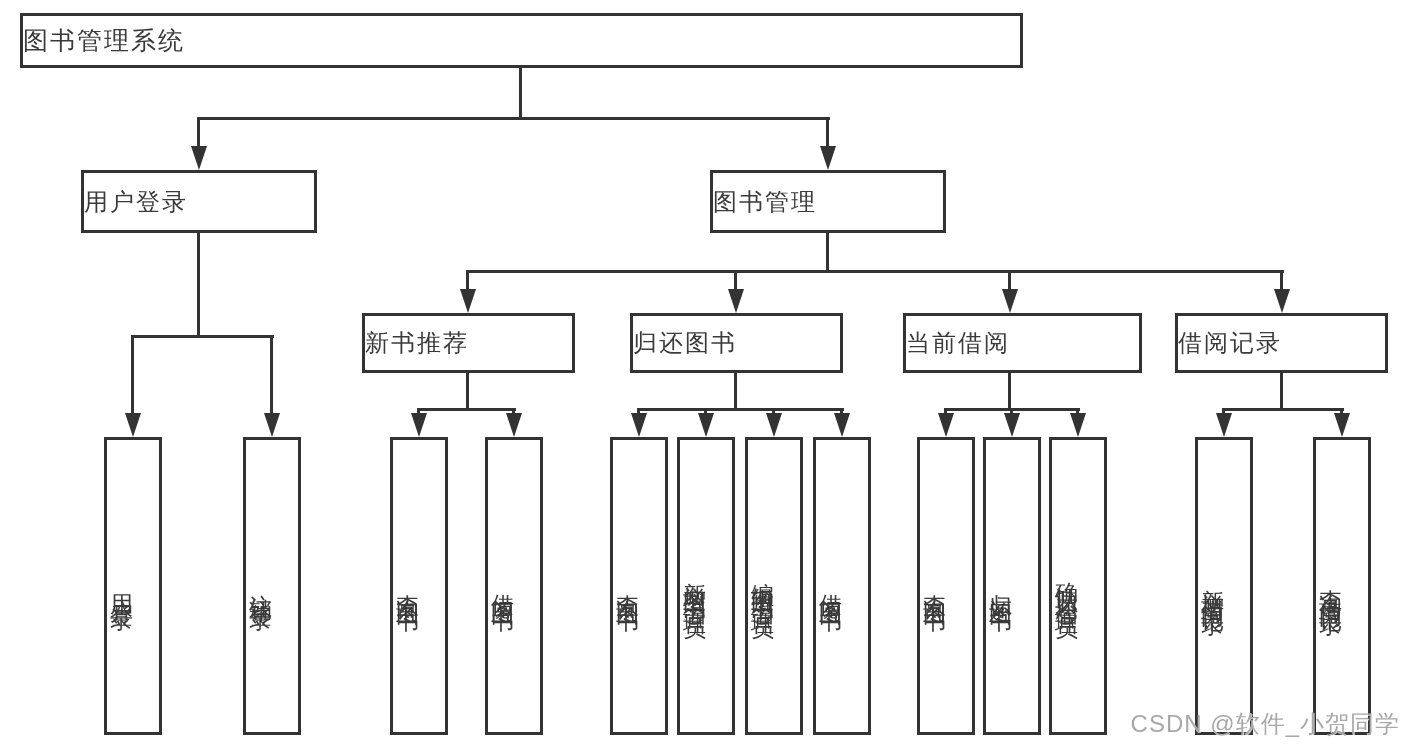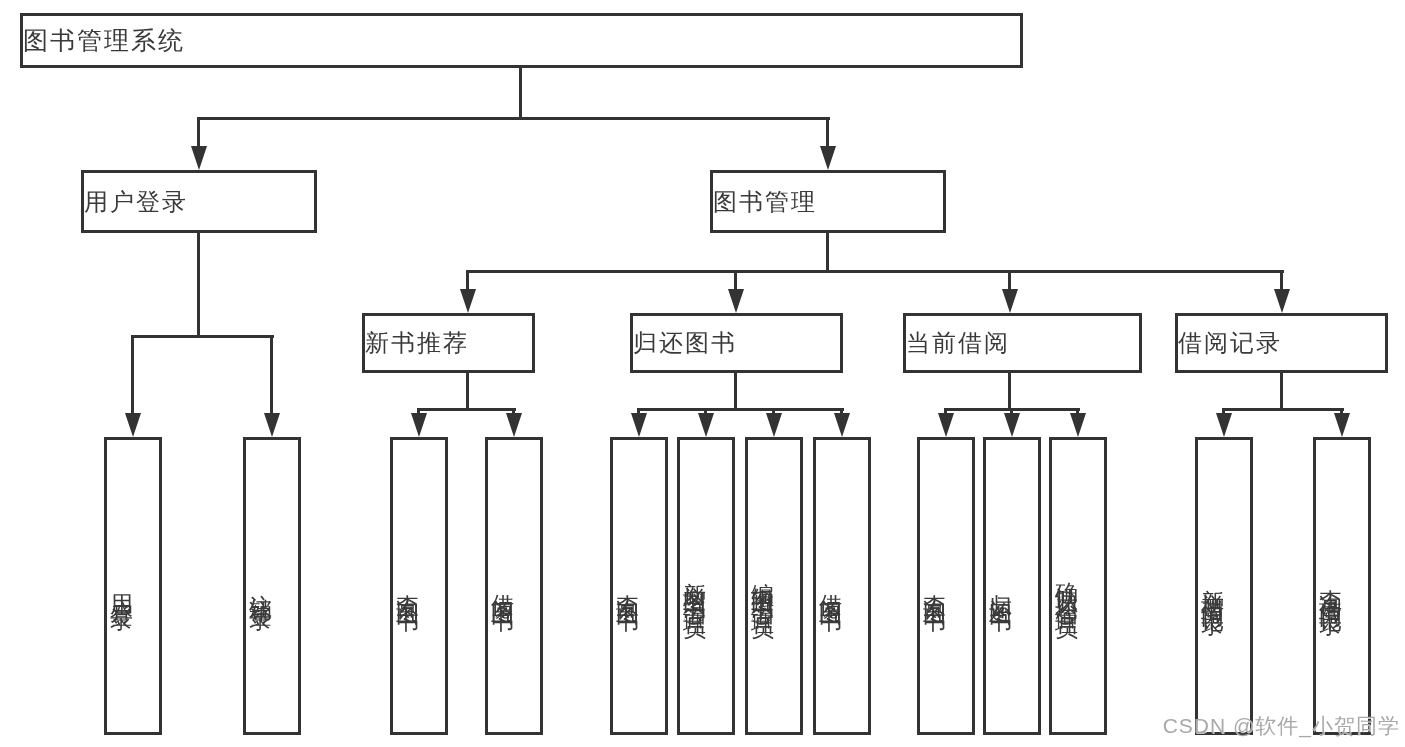--- a/index.html
+++ b/index.html
@@ -46,21 +46,21 @@
     position: absolute;
     width: 0; height: 0;
     border-left: 8px solid transparent;
     border-right: 8px solid transparent;
     border-top: 24px solid var(--line);
   }
   .watermark {
     position: absolute;
     right: 5px;
     bottom: 7px;
-    font-size: 21px;
+    font-size: 24px;
     letter-spacing: 1px;
     color: var(--watermark);
     text-shadow: 1px 1px 0 rgba(255,255,255,0.7);
     z-index: 5;
   }
 </style>
 </head>
 <body>
 
 <div id="canvas">
@@ -94,21 +94,21 @@
   <div class="h" style="left:466px; top:270px; width:818px;"></div>
   <div class="v" style="left:466px; top:273px; height:16px;"></div>
   <div class="arrow" style="left:460px; top:289px;"></div>
   <div class="v" style="left:734px; top:273px; height:16px;"></div>
   <div class="arrow" style="left:728px; top:289px;"></div>
   <div class="v" style="left:1008px; top:273px; height:16px;"></div>
   <div class="arrow" style="left:1002px; top:289px;"></div>
   <div class="v" style="left:1280px; top:273px; height:16px;"></div>
   <div class="arrow" style="left:1274px; top:289px;"></div>
 
-  <div class="box" style="left:362px; top:313px; width:173px; height:60px;">
+  <div class="box" style="left:362px; top:313px; width:213px; height:60px;">
     <span class="h-label">新书推荐</span>
   </div>
   <div class="box" style="left:630px; top:313px; width:213px; height:60px;">
     <span class="h-label">归还图书</span>
   </div>
   <div class="box" style="left:903px; top:313px; width:239px; height:60px;">
     <span class="h-label">当前借阅</span>
   </div>
   <div class="box" style="left:1175px; top:313px; width:213px; height:60px;">
     <span class="h-label">借阅记录</span>

